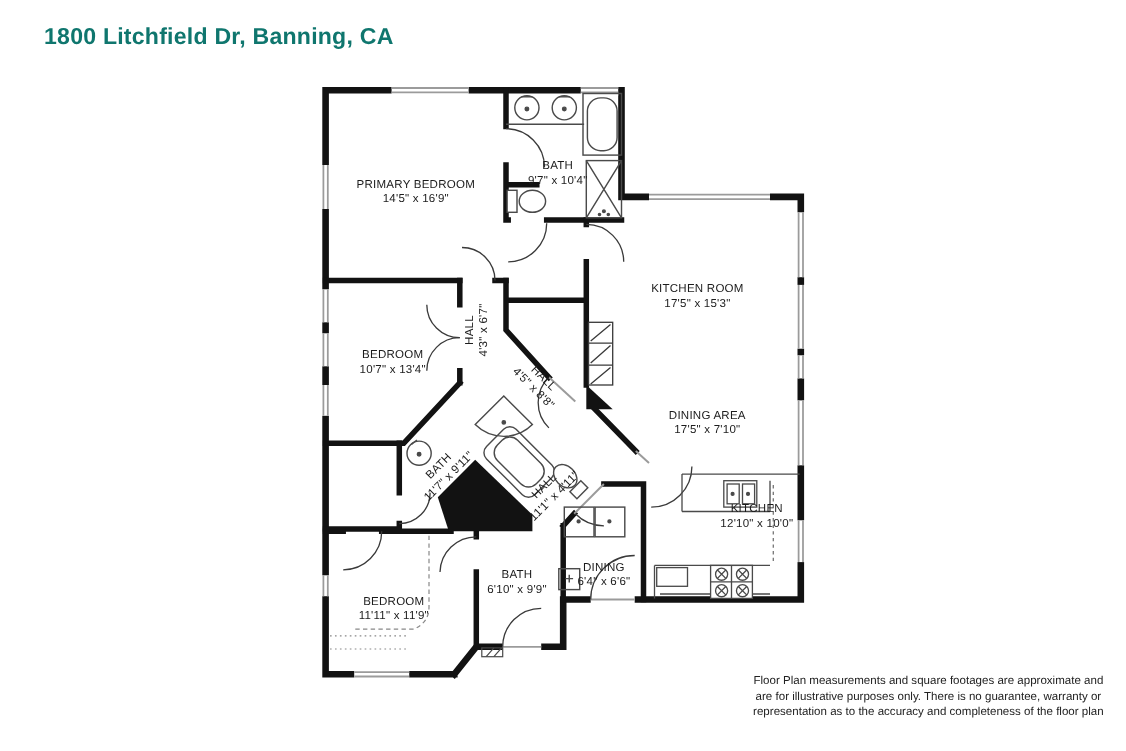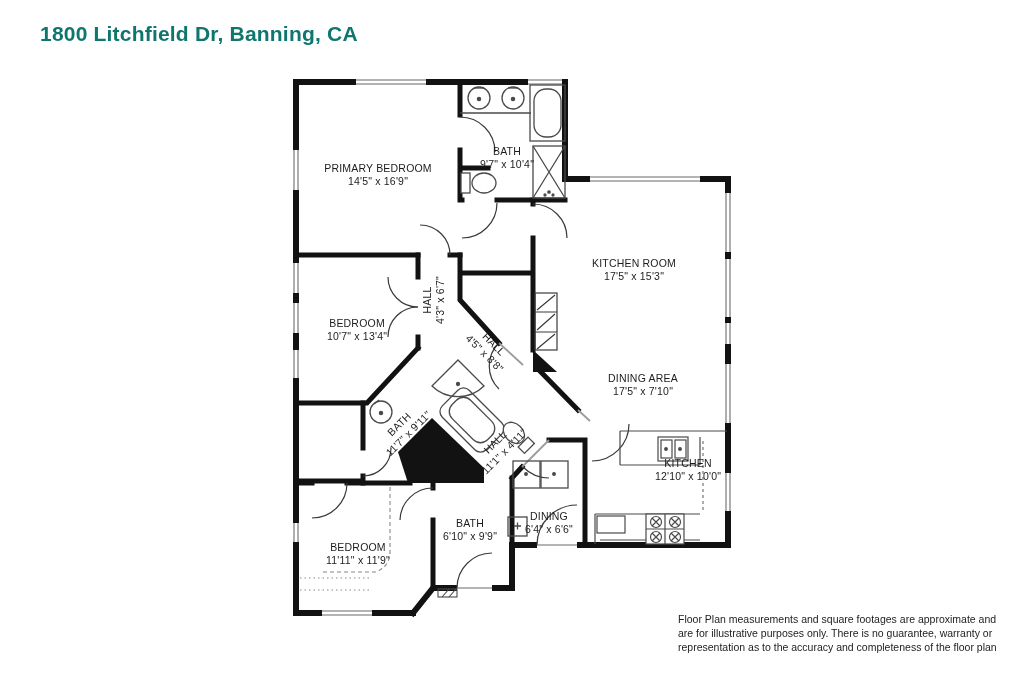--- a/index.html
+++ b/index.html
@@ -16,21 +16,21 @@
     position:absolute;text-align:center;font-size:10.5px;line-height:1.25;
     color:#1c1c1c;white-space:nowrap;transform:translate(-50%,-50%);
     letter-spacing:.2px;
   }
   .room-label .rname{font-weight:normal;}
   .rot-n90{transform:translate(-50%,-50%) rotate(-90deg);}
   .rot-p45{transform:translate(-50%,-50%) rotate(45deg);}
   .rot-n45{transform:translate(-50%,-50%) rotate(-45deg);}
   .disclaimer{
     position:absolute;left:678px;top:613px;width:332px;font-size:10.5px;
-    line-height:1.32;color:#222;text-align:left;
+    line-height:1.32;color:#222;text-align:center;
   }
 </style>
 </head>
 <body>
 
 <div class="page-title">1800 Litchfield Dr, Banning, CA</div>
 
 <svg class="plan-svg" width="1024" height="683" viewBox="0 0 1024 683">
 
   <g stroke="#121212" stroke-width="6" fill="none" stroke-linecap="square">

